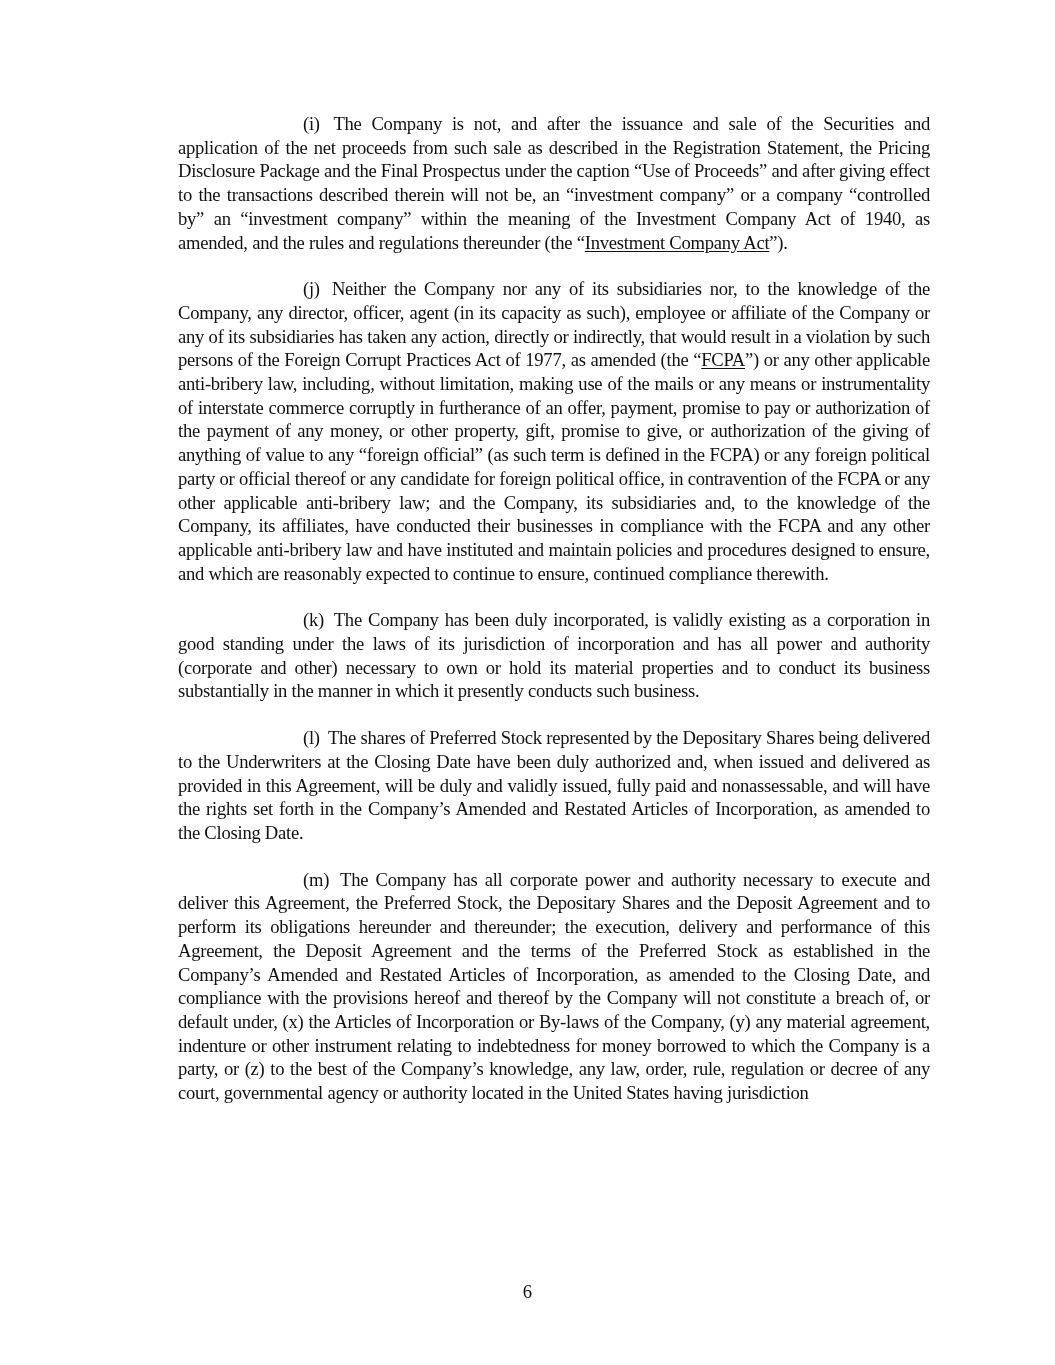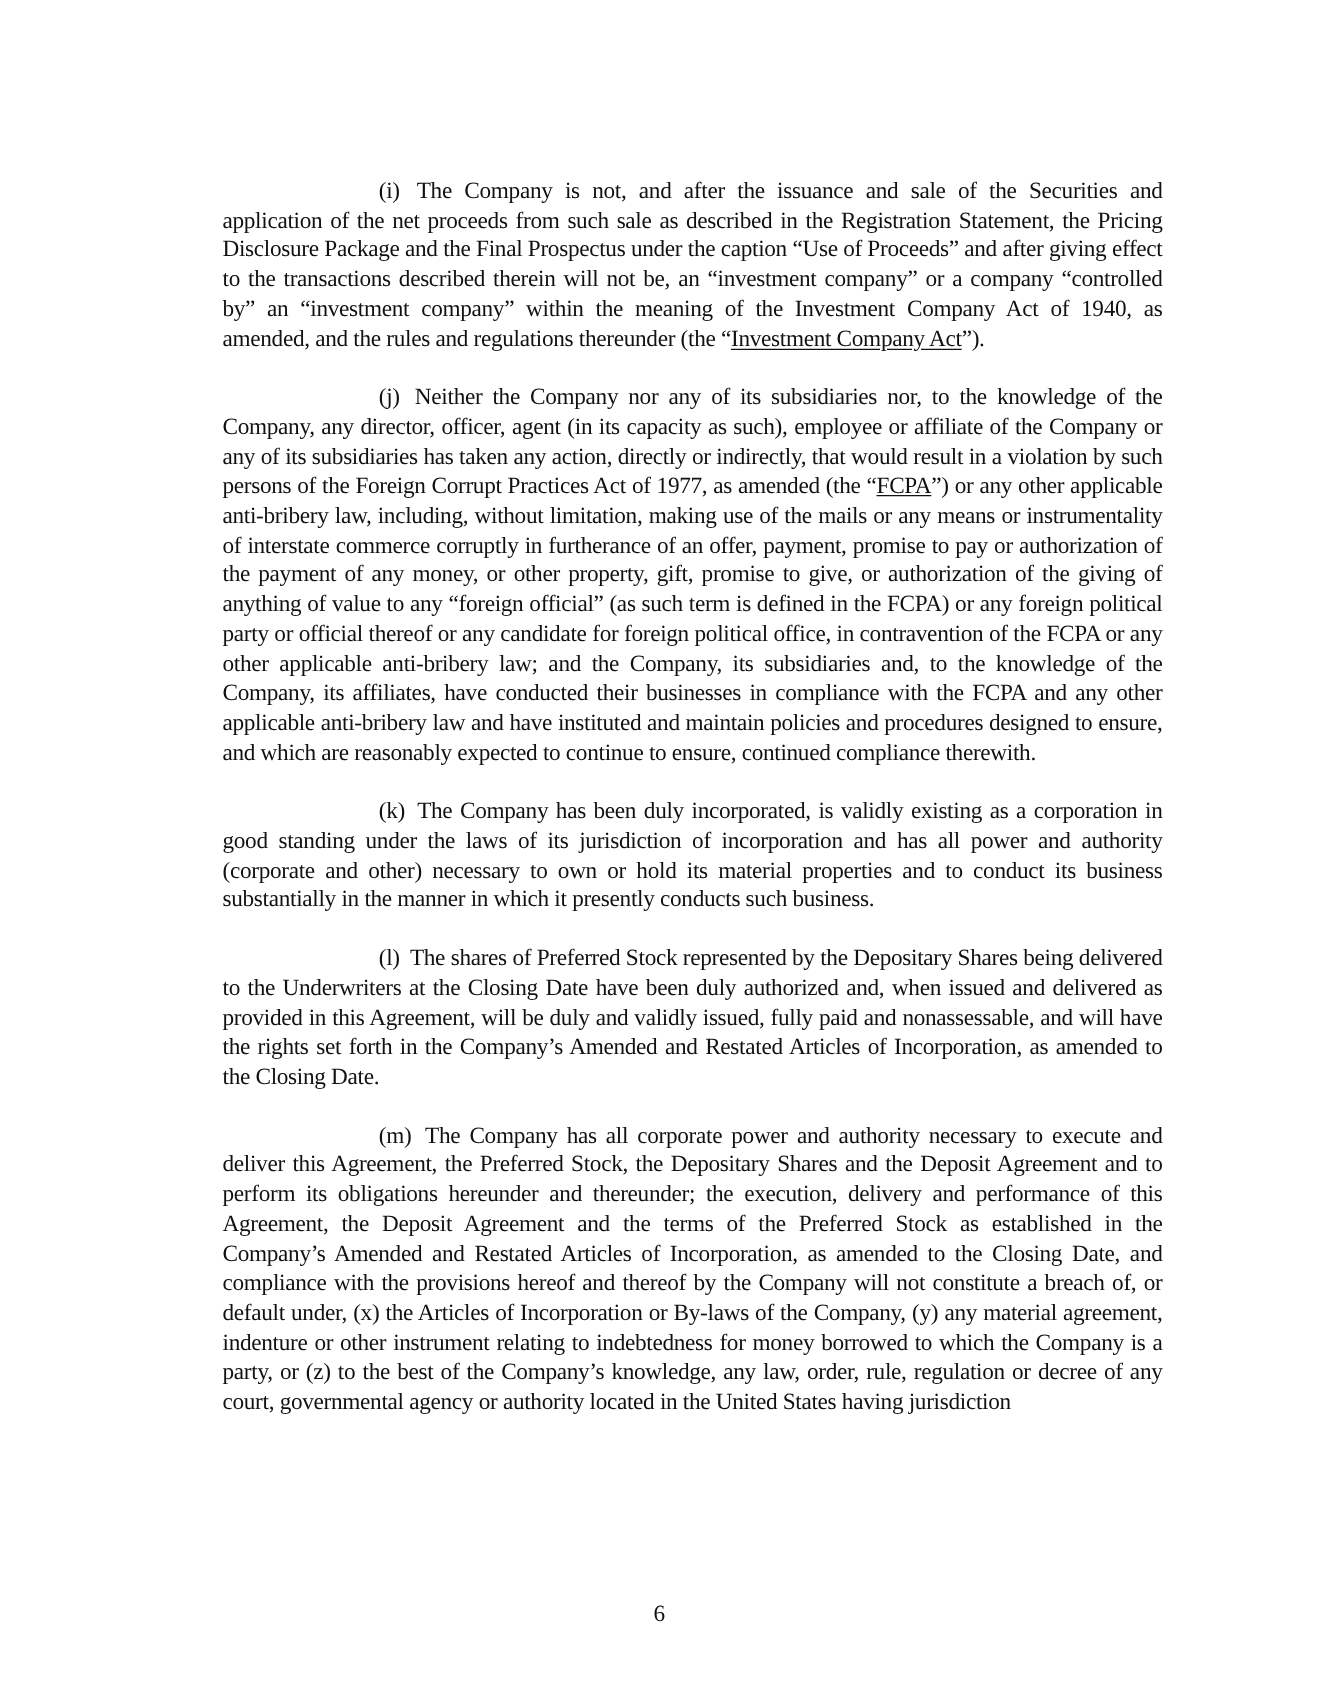--- a/index.html
+++ b/index.html
@@ -11,21 +11,21 @@
       width: 1055px;
       height: 1365px;
       position: relative;
       overflow: hidden;
       font-family: "Liberation Serif", "DejaVu Serif", serif;
       color: #111111;
     }
     .page {
       position: absolute;
       left: 178px;
-      top: 141px;
+      top: 112px;
       width: 752px;
     }
     .para {
       margin: 0 0 23px 0;
       font-size: 18.6px;
       line-height: 23.7px;
       text-align: justify;
       text-indent: 125px;
       letter-spacing: -0.25px;
       word-spacing: 0px;

